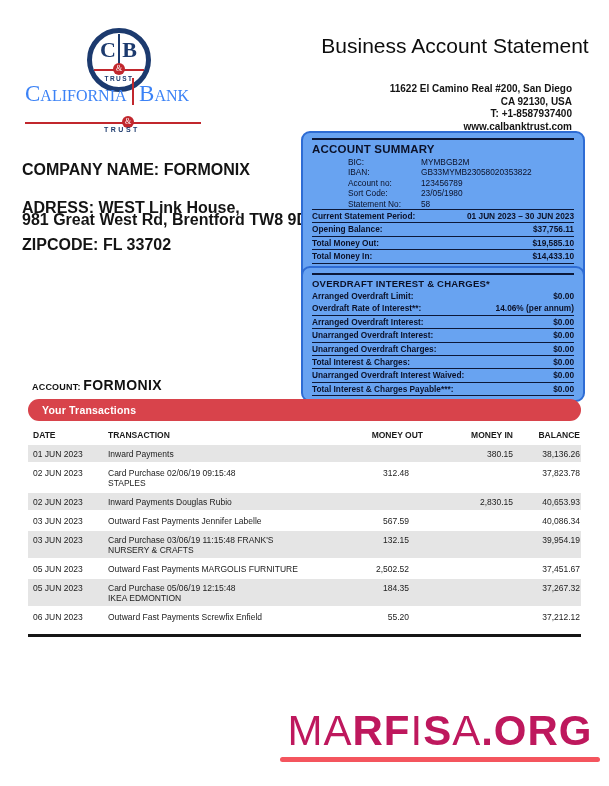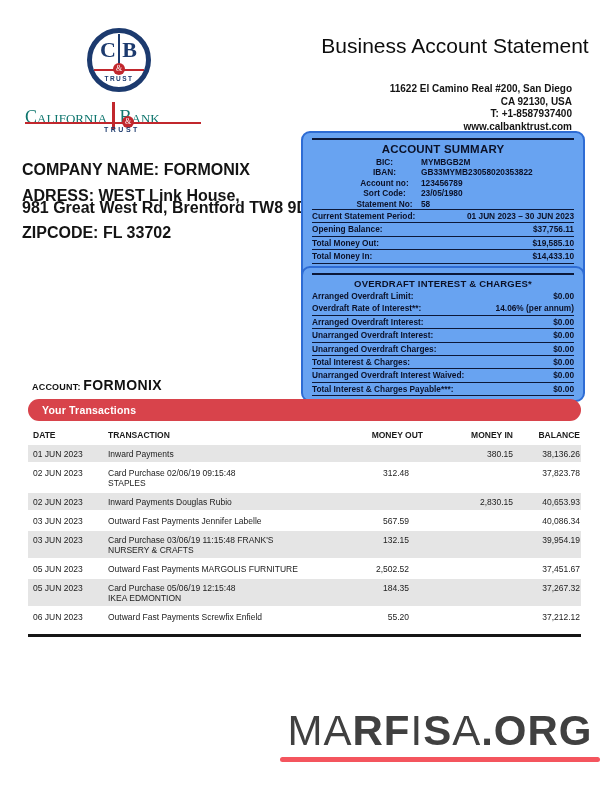--- a/index.html
+++ b/index.html
@@ -8,44 +8,44 @@
 
   
   .logo { position:absolute; left:25px; top:28px; width:185px; height:105px; }
   .emblem { position:absolute; left:62px; top:0; width:64px; height:64px; border:5px solid #1c3a6e; border-radius:50%; background:#fff; }
   .em-letter { position:absolute; top:4px; font-family:"Liberation Serif", serif; font-weight:700; font-size:22px; color:#1c3a6e; }
   .em-c { left:8px; } .em-b { right:9px; }
   .em-vline { position:absolute; left:50%; top:1px; width:2px; height:39px; background:#1c3a6e; transform:translateX(-50%); }
   .em-hline { position:absolute; top:36px; left:2px; right:2px; height:1.5px; background:#c1272d; }
   .em-amp { position:absolute; top:30px; left:50%; transform:translateX(-50%); width:12px; height:12px; background:#c1272d; border-radius:50%; color:#fff; font-size:8px; line-height:12px; text-align:center; font-family:"Liberation Serif", serif; }
   .em-trust { position:absolute; bottom:5px; width:100%; text-align:center; font-size:6.5px; font-weight:700; letter-spacing:1.5px; color:#1c3a6e; text-transform:uppercase; }
-  .wordmark { position:absolute; left:0; top:76px; width:185px; display:flex; align-items:center; font-family:"Liberation Serif", serif; font-variant:small-caps; font-size:18px; color:#0f766e; }
+  .wordmark { position:absolute; left:0; top:52px; width:185px; display:flex; align-items:center; font-family:"Liberation Serif", serif; font-variant:small-caps; font-size:23px; color:#3b82f6; }
   .wm-bar { display:inline-block; width:2.5px; height:27px; background:#c1272d; margin:0 5px; transform:translateY(-2px); }
   .wm-rule { position:absolute; left:0; top:94px; width:176px; height:2px; background:#c1272d; }
   .wm-amp { position:absolute; left:97px; top:88px; width:12px; height:12px; background:#c1272d; border-radius:50%; color:#fff; font-size:8px; line-height:12px; text-align:center; font-family:"Liberation Serif", serif; }
   .wm-trust { position:absolute; left:79px; top:98px; font-size:7px; font-weight:700; letter-spacing:2.5px; color:#1c3a6e; text-transform:uppercase; }
 
   
   .doc-title { position:absolute; left:320px; top:34px; width:270px; text-align:center; font-size:21px; font-weight:400; color:#0d0d0d; }
   .bank-address { position:absolute; right:37px; top:83px; text-align:right; font-size:10px; font-weight:700; line-height:12.5px; color:#141414; }
 
   
   .company { position:absolute; left:22px; top:164px; font-size:16px; font-weight:700; line-height:12px; color:#141414; }
-  .company .gap-s { margin-top:14px; }
+  .company .gap-s { margin-top:26px; }
   .company .gap-l { margin-top:13px; }
 
   
-  .bluebox { position:absolute; left:301px; width:284px; background:#68a3f1; border:2px solid #2e6cd4; border-radius:9px; padding:5px 9px 4px 9px; color:#0b1128;text-align:center; }
+  .bluebox { position:absolute; left:301px; width:284px; background:#68a3f1; border:2px solid #2e6cd4; border-radius:9px; padding:5px 9px 4px 9px; color:#0b1128; }
   .box-summary { top:131px; }
   .box-overdraft { top:266px; }
   .box-topline { border-top:2px solid #0c1838; margin-bottom:3px; }
   .box-title { font-weight:700; color:#0b1128; letter-spacing:.2px; }
   .box-summary .box-title { font-size:11.5px; margin:1px 0 2px 0; }
   .box-overdraft .box-title { font-size:9.5px; margin:1px 0 1px 0; }
-  .field-row { display:flex; font-size:8.3px; font-weight:700; line-height:10.4px;padding-left:36px; }
+  .field-row { display:flex; font-size:8.3px; font-weight:400; line-height:10.4px;padding-left:36px; }
   .field-row .f-label { width:73px; flex:none; }
   .split-row { display:flex; justify-content:space-between; font-size:8.3px; font-weight:700; line-height:10.4px; padding:1px 0; }
   .lined { border-top:1.5px solid #0c1838; }
   .lined-last { border-bottom:1.5px solid #0c1838; }
 
   
   .tx-section { position:absolute; left:28px; top:377px; width:553px; }
   .account-line { font-size:9px; font-weight:700; margin-left:4px; letter-spacing:.2px; }
   .account-line .acct-name { font-size:14px; font-weight:900; letter-spacing:.4px; }
   .tx-banner { margin-top:6px; height:22px; background:#d8434b; border-radius:11px; color:#ffffff; font-size:10.5px; font-weight:700; line-height:22px; padding-left:14px; letter-spacing:.2px; }
@@ -55,21 +55,21 @@
   .c-date { width:80px; padding-left:5px !important; }
   .c-tx   { width:200px; }
   .c-out  { width:115px; text-align:right !important; }
   .c-in   { width:90px;  text-align:right !important; }
   .c-bal  { width:68px;  text-align:right !important; padding-right:1px !important;margin-top:37px; }
   td.c-out { padding-right:14px !important; }
   tr.shaded td { background:#e5e5e5; }
   .tx-bottom-rule { border-top:3px solid #161616; margin-top:7px; }
 
   
-  .footer-brand { position:absolute; left:280px; top:708px; width:320px; text-align:center; color:#404040; font-size:42px; letter-spacing:1px; line-height:46px; white-space:nowrap; }
+  .footer-brand { position:absolute; left:280px; top:708px; width:320px; text-align:center; color:#be185d; font-size:42px; letter-spacing:1px; line-height:46px; white-space:nowrap; }
   .footer-brand .w400 { font-weight:400; }
   .footer-brand .w700 { font-weight:700; }
   .footer-underline { margin-top:3px; height:5px; background:#f4555e; border-radius:3px; }
 </style>
 </head>
 <body>
 
 <div class="page">
 
   <div class="logo">

